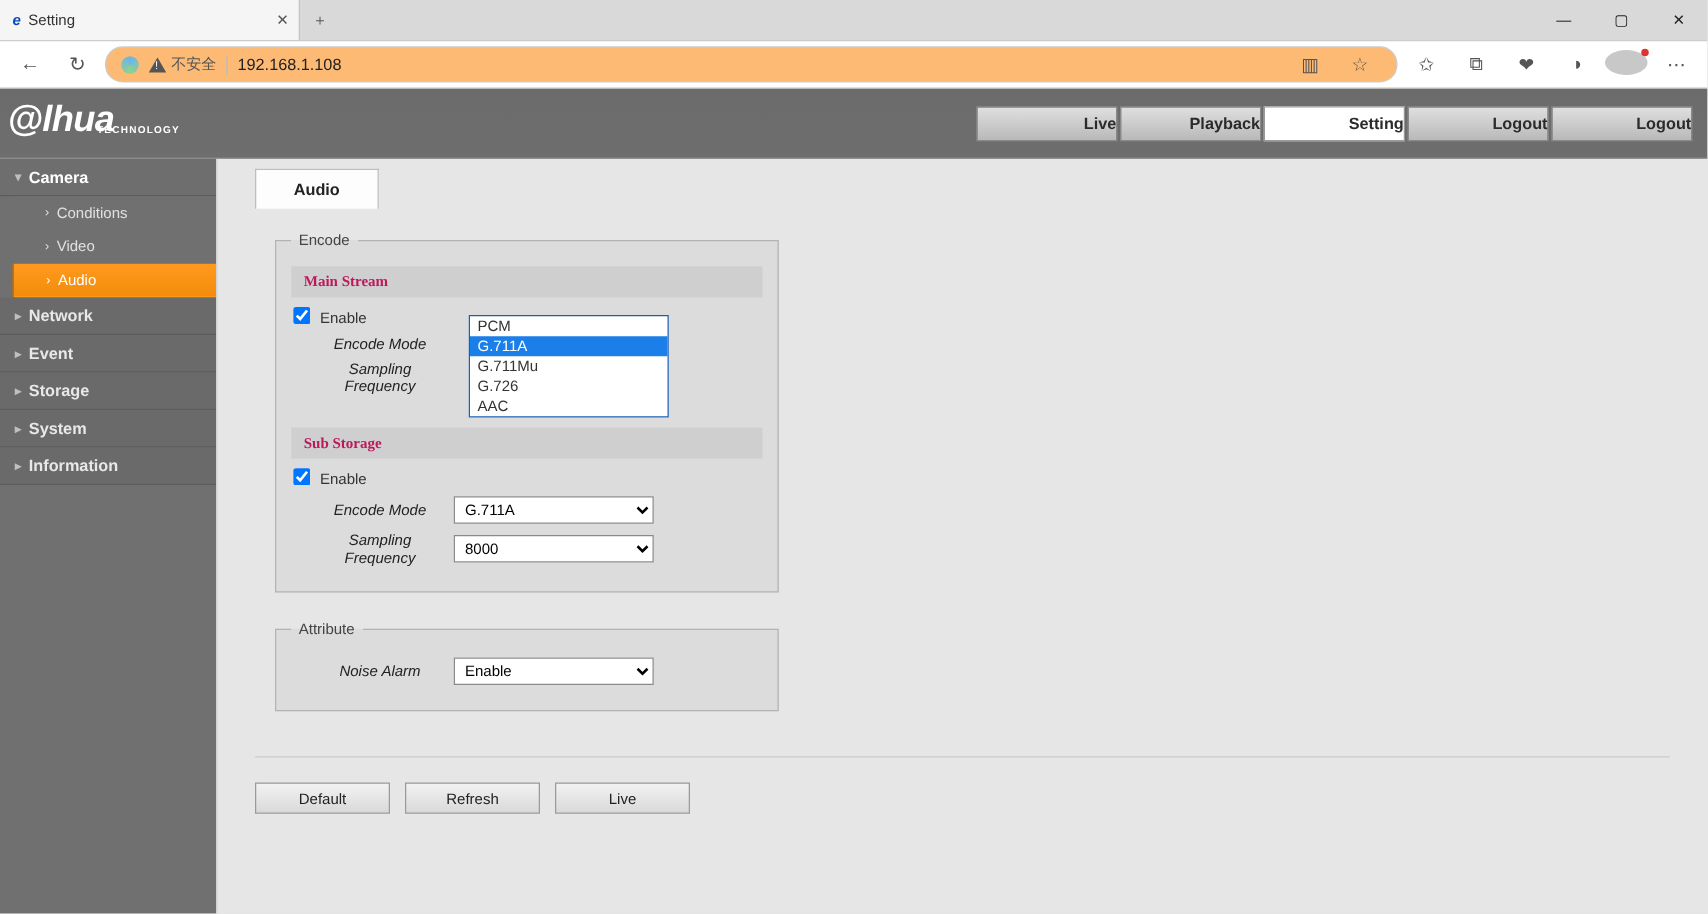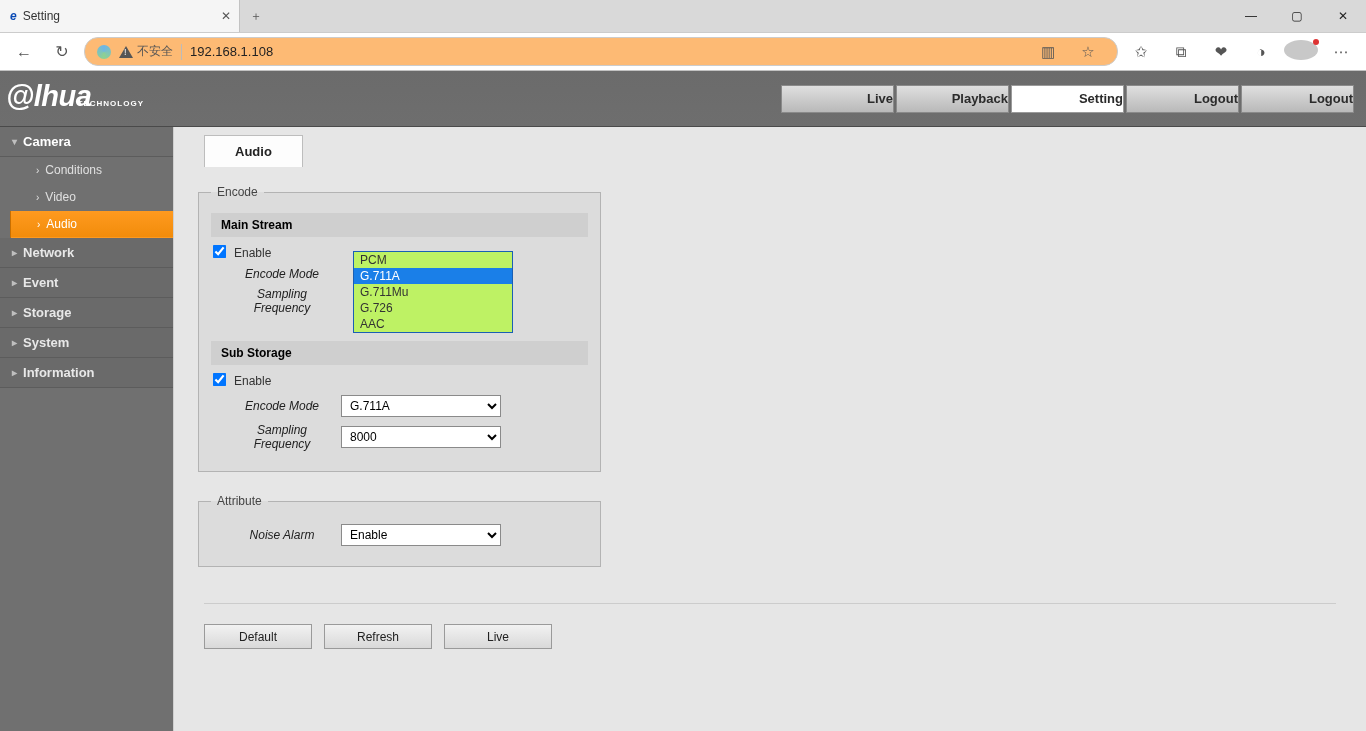--- a/index.html
+++ b/index.html
@@ -88,30 +88,30 @@
 
   .content {
     flex:1; background:#e6e6e6; padding: 0 0 0 0; overflow:auto;
     border-left:1px solid #cfcfcf;
   }
   .page-tabbar { padding: 8px 0 0 30px; }
   .page-tab {
     display:inline-block; padding:8px 30px; background:#fdfdfd; border:1px solid #bdbdbd;
     border-bottom:none; font-size:13px; font-weight:bold; color:#222;
   }
-  .page-area { padding: 18px 30px 10px 24px; }
+  .page-area { padding: 18px 30px 10px 46px; }
 
   fieldset.box {
     border:1px solid #b3b3b3; background:#dcdcdc; width:403px;
     padding: 10px 12px 14px 12px; margin-bottom:22px;
   }
   fieldset.box legend { padding:0 6px; color:#444; font-size:12px;}
   .section-hdr {
     background:#cfcfcf; padding:5px 10px; font-weight:bold; font-size:12px;
-    margin: 4px 0 8px 0; color:#000000;
+    margin: 4px 0 8px 0; color:#be185d;font-family:Liberation Serif, serif;
   }
   .row { display:flex; align-items:center; margin:6px 0; gap:8px; }
   .row label.lab { width:122px; text-align:center; padding-left:20px; color:#222;font-style:italic;}
   .row .ck { margin-left:2px; }
   .row .ck input { transform:scale(1.05);}
   select.sel {
     width:160px; height:22px; border:1px solid #8a8a8a; background:#fff; font-size:12px;
     padding-left:4px;
   }
   .vol { display:flex; align-items:center; gap:6px; }
@@ -126,21 +126,21 @@
   .volval { margin-left:6px; font-size:12px;}
 
   .btnbar { display:flex; gap:12px; padding: 4px 0 30px 30px; }
   .btn {
     width:108px; height:25px; background:linear-gradient(#f2f2f2,#d9d9d9);
     border:1px solid #9a9a9a; font-size:12px; cursor:pointer; color:#222;
   }
 
   
   .open-list {
-    position:absolute; width:160px; border:1px solid #1a5fb4; background:#bef264;
+    position:absolute; width:160px; border:1px solid #1a5fb4; background:#ffffff;
     font-size:12px;
   }
   .open-list div { padding:1px 6px; cursor:pointer;}
   .open-list div.sel { background:#1a7fe8; color:#fff; }
   .list-wrap { position:relative; }
 
   hr.sep { border:none; border-top:1px solid #ccc; margin: 4px 30px 16px 30px;}
 
   .not-secure { color:#555; font-size:12px; display:flex; align-items:center; gap:4px;}
   .globe { width:14px; height:14px; border-radius:50%; background:conic-gradient(#6db5e8,#8fd18f,#6db5e8); display:inline-block;}

